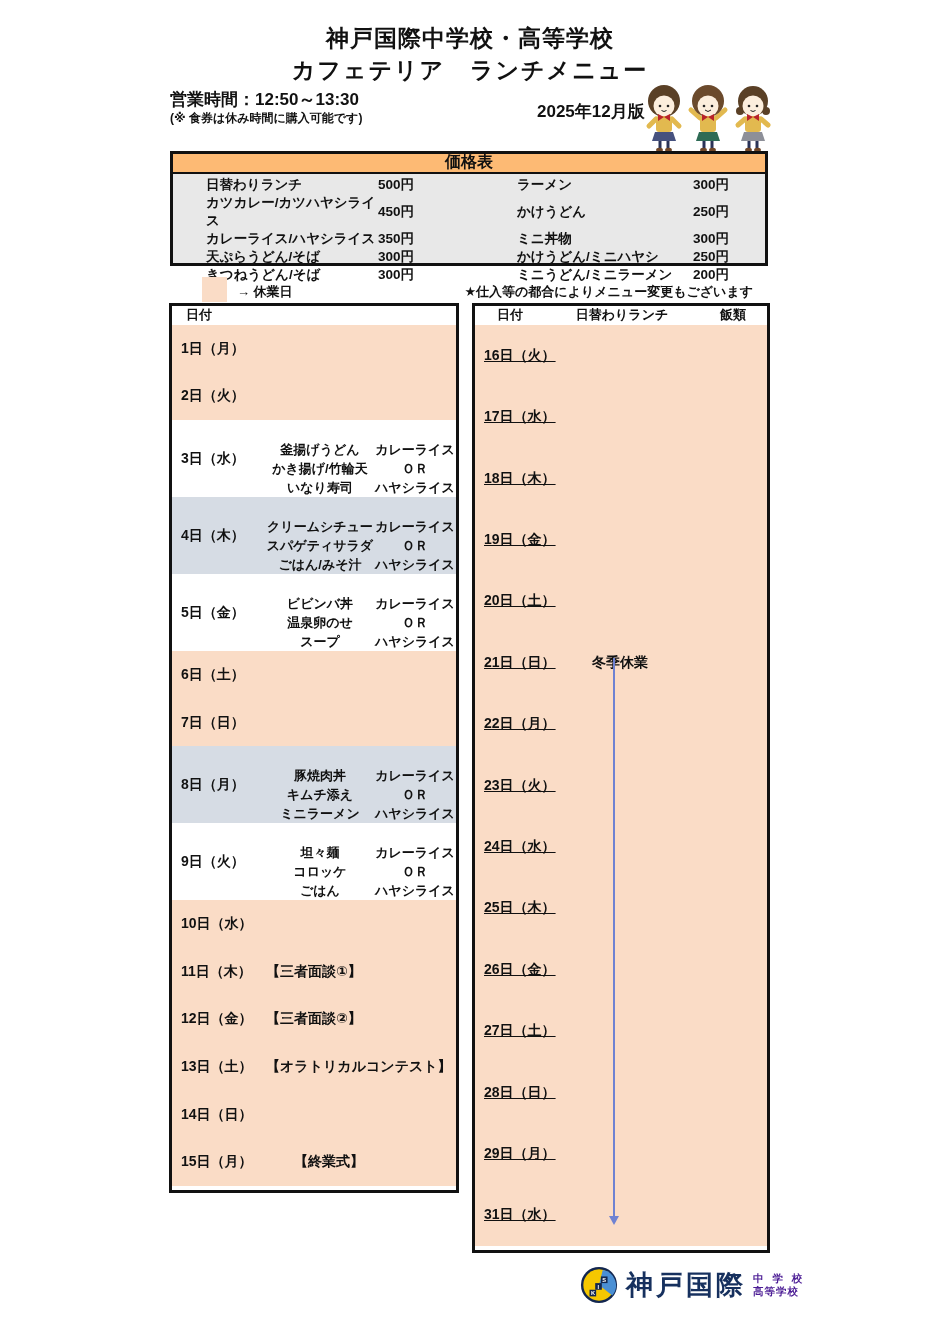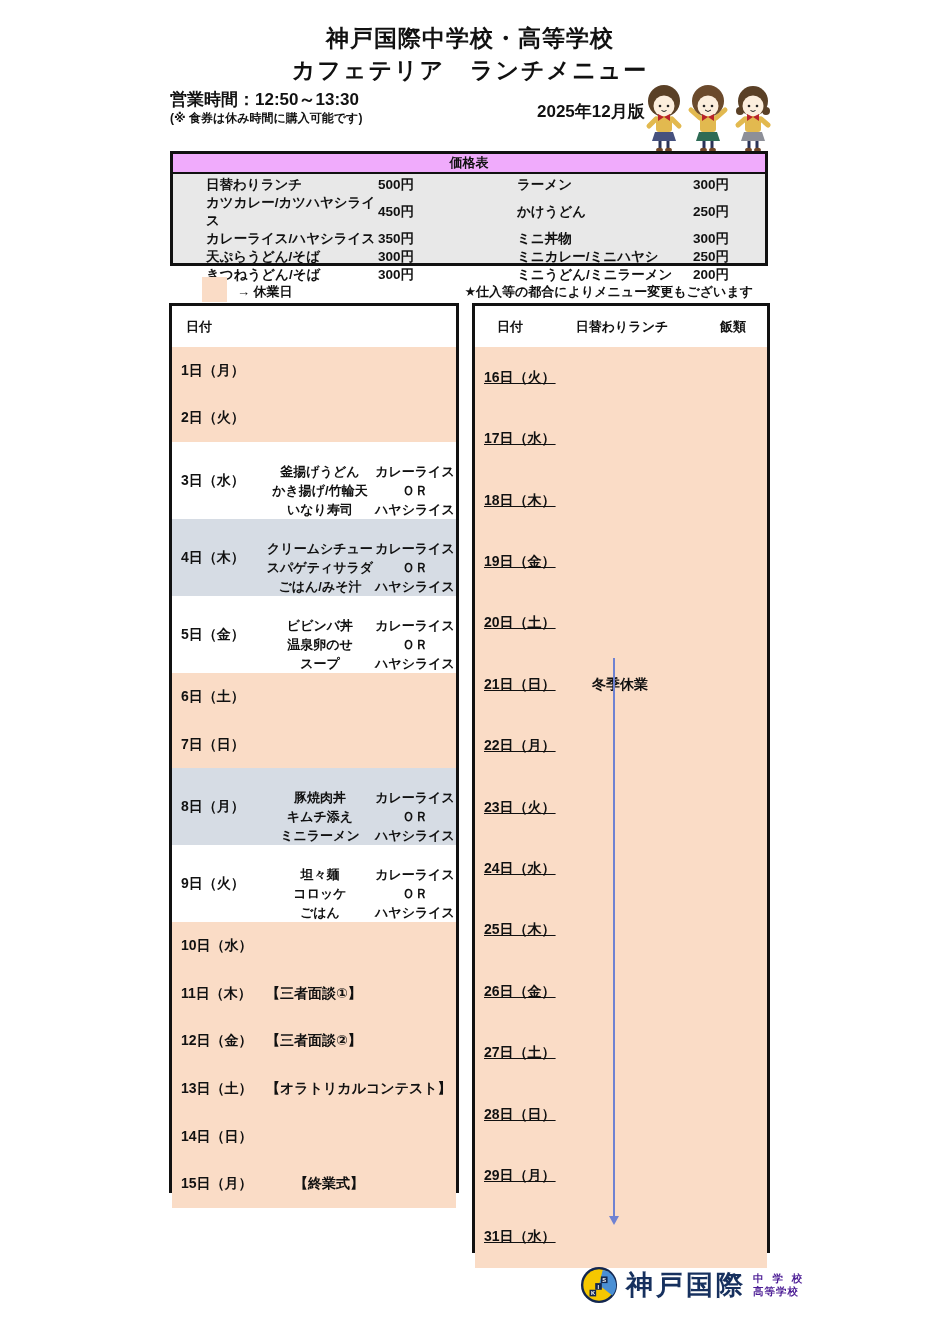--- a/index.html
+++ b/index.html
@@ -12,39 +12,39 @@
   .title .t2{font-size:23px;letter-spacing:2px;margin-top:3px;}
   .hours{position:absolute;left:170px;top:88px;font-size:17px;}
   .hours-note{position:absolute;left:170px;top:110px;font-size:12px;}
   .edition{position:absolute;left:537px;top:100px;font-size:17px;}
   .girls{position:absolute;left:641px;top:68px;}
 
   
   .price-table{position:absolute;left:170px;top:151px;width:598px;height:115px;
                border:3px solid #111;box-sizing:border-box;background:#e8e8e8;
                display:flex;flex-direction:column;}
-  .pt-header{height:18px;background:#f0abfc;border-bottom:2px solid #111;
-             text-align:center;font-size:13px;line-height:18px;flex:0 0 auto;}
+  .pt-header{height:18px;background:#fdba74;border-bottom:2px solid #111;
+             text-align:center;font-size:16px;line-height:18px;flex:0 0 auto;font-family:Liberation Mono, monospace;}
   .pt-body{flex:1;display:flex;flex-direction:column;padding:2px 0;}
   .pt-row{flex:1;display:flex;align-items:center;font-size:13.5px;}
   .pt-name1{width:172px;padding-left:33px;}
   .pt-price1{width:139px;}
   .pt-name2{width:176px;}
   .pt-price2{flex:1;}
 
   
   .legend-swatch{position:absolute;left:202px;top:277px;width:25px;height:25px;background:#fadcc6;}
   .legend-label{position:absolute;left:237px;top:283px;font-size:13px;}
   .change-note{position:absolute;right:187px;top:283px;font-size:13px;}
 
   
   .cal{position:absolute;border:3px solid #111;box-sizing:border-box;background:#fff;}
   .cal-left{left:169px;top:303px;width:290px;height:890px;}
   .cal-right{left:472px;top:303px;width:298px;height:950px;}
-  .cal-header{height:41px;display:flex;align-items:center;font-size:13px;background:#fff;}
+  .cal-header{height:19px;display:flex;font-size:13px;background:#fff;}
   .cal-left .cal-header .h-date{padding-left:14px;}
   .cal-right .cal-header .h-date{width:70px;text-align:center;}
   .cal-right .cal-header .h-lunch{flex:1;text-align:center;}
   .cal-right .cal-header .h-rice{width:68px;text-align:center;}
   .cal-body{display:flex;flex-direction:column;height:calc(100% - 23px);}
   .cal-row{flex:1;display:flex;align-items:center;}
   .closed{background:#fadcc6;}
   .altrow{background:#d6dce4;}
   .d-cell{width:85px;padding-left:9px;font-size:14px;flex:0 0 auto;box-sizing:content-box;}
   .cal-right .d-cell{width:100px;text-decoration:underline;}
@@ -149,21 +149,21 @@
       </div>
       <div class="pt-row">
         <span class="pt-name1">カレーライス/ハヤシライス</span>
         <span class="pt-price1">350円</span>
         <span class="pt-name2">ミニ丼物</span>
         <span class="pt-price2">300円</span>
       </div>
       <div class="pt-row">
         <span class="pt-name1">天ぷらうどん/そば</span>
         <span class="pt-price1">300円</span>
-        <span class="pt-name2">ミニカレー/ミニハヤシ</span>
+        <span class="pt-name2">かけうどん/ミニハヤシ</span>
         <span class="pt-price2">250円</span>
       </div>
       <div class="pt-row">
         <span class="pt-name1">きつねうどん/そば</span>
         <span class="pt-price1">300円</span>
         <span class="pt-name2">ミニうどん/ミニラーメン</span>
         <span class="pt-price2">200円</span>
       </div>
     </div>
   </div>

